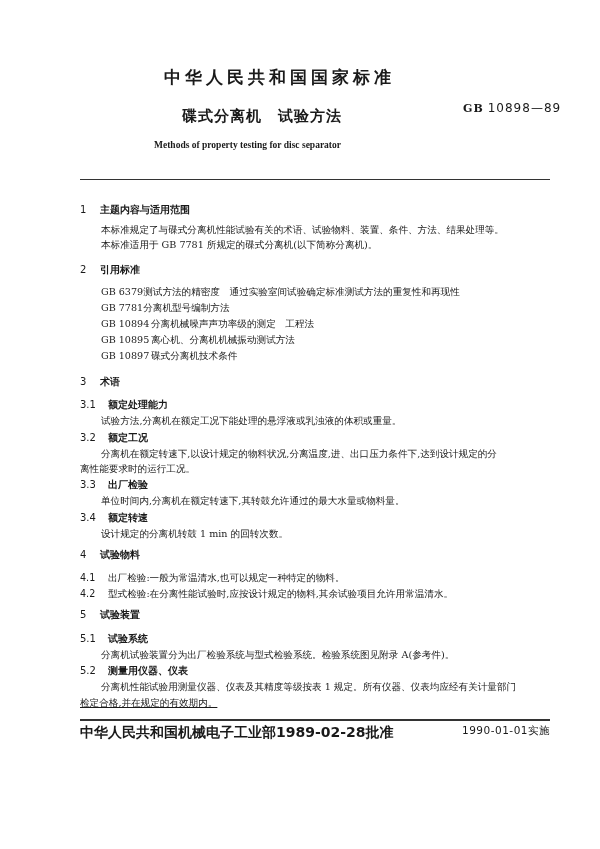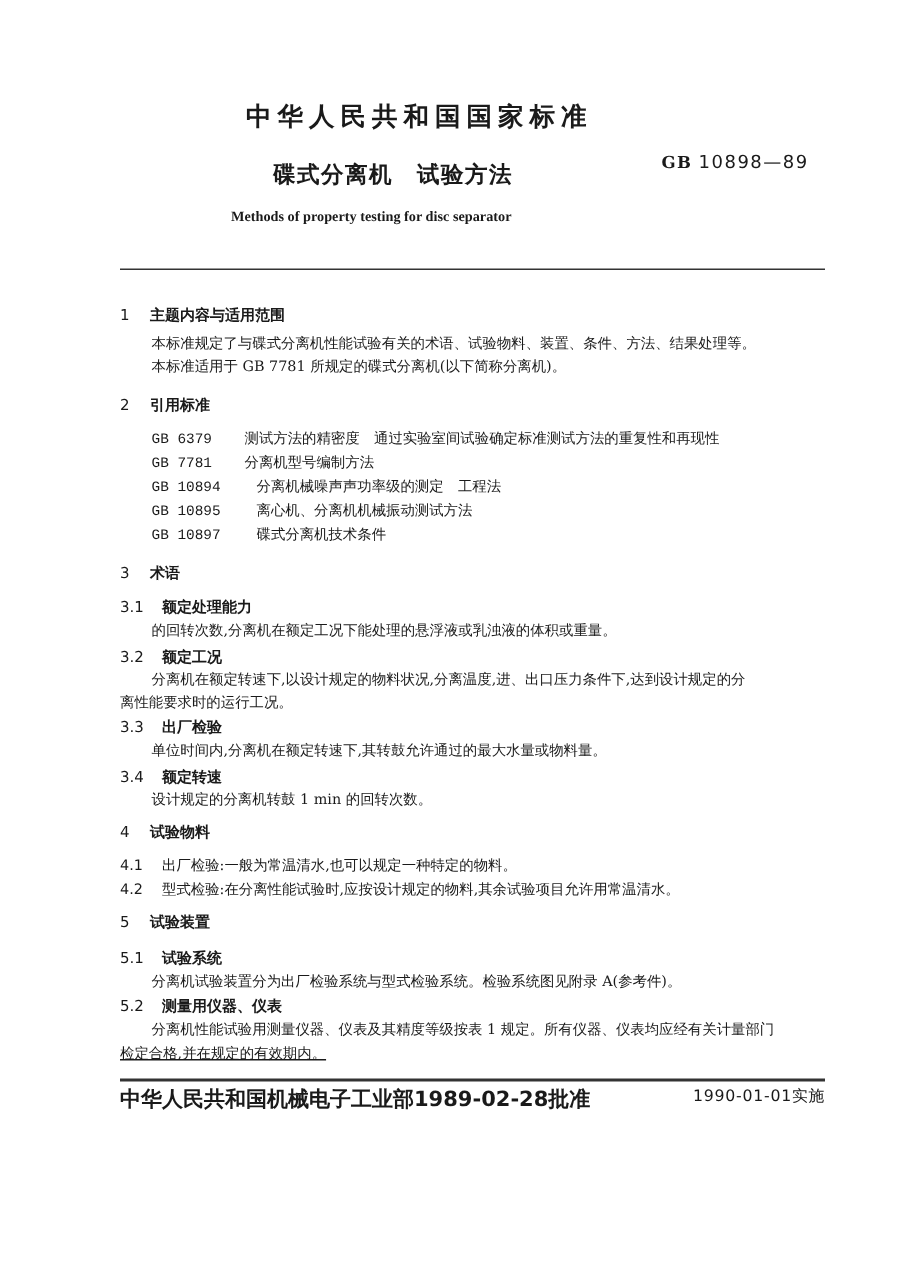--- a/index.html
+++ b/index.html
@@ -15,21 +15,21 @@
       font-family: "DejaVu Serif", "Liberation Serif", serif;
       color: #1a1a1a;
     }
     .abs { position: absolute; white-space: nowrap; }
     .nation {
       left: 164px; top: 66px;
       font-family: "DejaVu Sans", "Liberation Sans", sans-serif;
       font-weight: bold; font-size: 17px; letter-spacing: 4px;
     }
     .std-code {
-      left: 441px; top: 101px;
+      left: 463px; top: 101px;
       font-family: "DejaVu Sans", "Liberation Sans", sans-serif;
       font-size: 12px; letter-spacing: 1px;
     }
     .std-code b { font-family: "DejaVu Serif", "Liberation Serif", serif; font-weight: bold; font-size: 11px; margin-right: 4px; }
     .title-cn {
       left: 182px; top: 107px;
       font-family: "DejaVu Sans", "Liberation Sans", sans-serif;
       font-weight: bold; font-size: 15px; letter-spacing: 1px;
     }
     .title-en {
@@ -47,21 +47,21 @@
     .h1 .num { display: inline-block; width: 20px; font-weight: normal; }
     .h2 {
       font-family: "DejaVu Sans", "Liberation Sans", sans-serif;
       font-weight: bold; font-size: 10px;
     }
     .h2 .num { display: inline-block; width: 28px; font-weight: normal; }
     .p {
       font-size: 9.6px; line-height: 15px;
     }
     .ref-row { font-size: 9.6px; }
-    .ref-row .code { display: inline-block; min-width: 42px; margin-right: 20px; font-family: Liberation Mono, monospace; }
+    .ref-row .code { display: inline-block; min-width: 42px; margin-right: 0; }
     .footer {
       font-family: "DejaVu Sans", "Liberation Sans", sans-serif;
       font-weight: bold; font-size: 14px;
     }
     .footer-right {
       font-family: "DejaVu Sans", "Liberation Sans", sans-serif;
       font-size: 10.5px; letter-spacing: 0.5px;
     }
   </style>
 </head>
@@ -81,21 +81,21 @@
 <div class="abs h1" style="left:80px; top:263px;"><span class="num">2</span><span>引用标准</span></div>
 <div class="abs ref-row" style="left:101px; top:286px;"><span class="code">GB 6379</span><span>测试方法的精密度　通过实验室间试验确定标准测试方法的重复性和再现性</span></div>
 <div class="abs ref-row" style="left:101px; top:302px;"><span class="code">GB 7781</span><span>分离机型号编制方法</span></div>
 <div class="abs ref-row" style="left:101px; top:318px;"><span class="code" style="min-width:50px;">GB 10894</span><span>分离机械噪声声功率级的测定　工程法</span></div>
 <div class="abs ref-row" style="left:101px; top:334px;"><span class="code" style="min-width:50px;">GB 10895</span><span>离心机、分离机机械振动测试方法</span></div>
 <div class="abs ref-row" style="left:101px; top:350px;"><span class="code" style="min-width:50px;">GB 10897</span><span>碟式分离机技术条件</span></div>
 
 <div class="abs h1" style="left:80px; top:375px;"><span class="num">3</span><span>术语</span></div>
 
 <div class="abs h2" style="left:80px; top:398px;"><span class="num">3.1</span><span>额定处理能力</span></div>
-<div class="abs p" style="left:101px; top:413px;">的回转次数,分离机在额定工况下能处理的悬浮液或乳浊液的体积或重量。</div>
+<div class="abs p" style="left:101px; top:413px;">试验方法,分离机在额定工况下能处理的悬浮液或乳浊液的体积或重量。</div>
 
 <div class="abs h2" style="left:80px; top:431px;"><span class="num">3.2</span><span>额定工况</span></div>
 <div class="abs p" style="left:101px; top:446px;">分离机在额定转速下,以设计规定的物料状况,分离温度,进、出口压力条件下,达到设计规定的分</div>
 <div class="abs p" style="left:80px; top:461px;">离性能要求时的运行工况。</div>
 
 <div class="abs h2" style="left:80px; top:478px;"><span class="num">3.3</span><span>出厂检验</span></div>
 <div class="abs p" style="left:101px; top:493px;">单位时间内,分离机在额定转速下,其转鼓允许通过的最大水量或物料量。</div>
 
 <div class="abs h2" style="left:80px; top:511px;"><span class="num">3.4</span><span>额定转速</span></div>
 <div class="abs p" style="left:101px; top:526px;">设计规定的分离机转鼓 1 min 的回转次数。</div>

